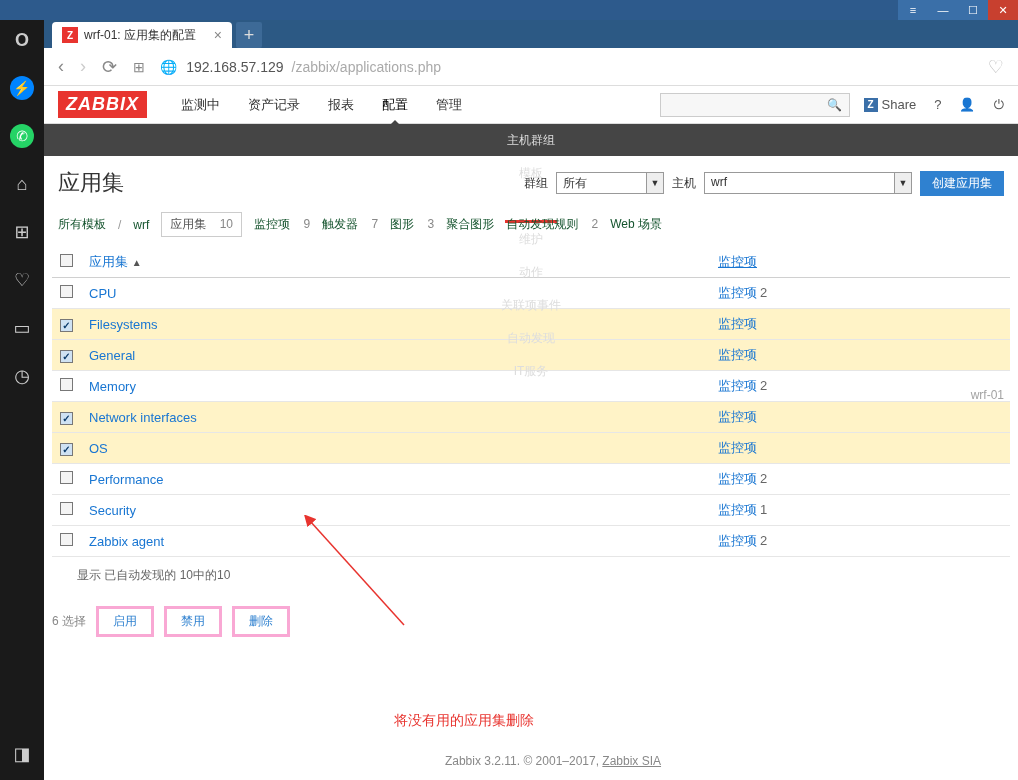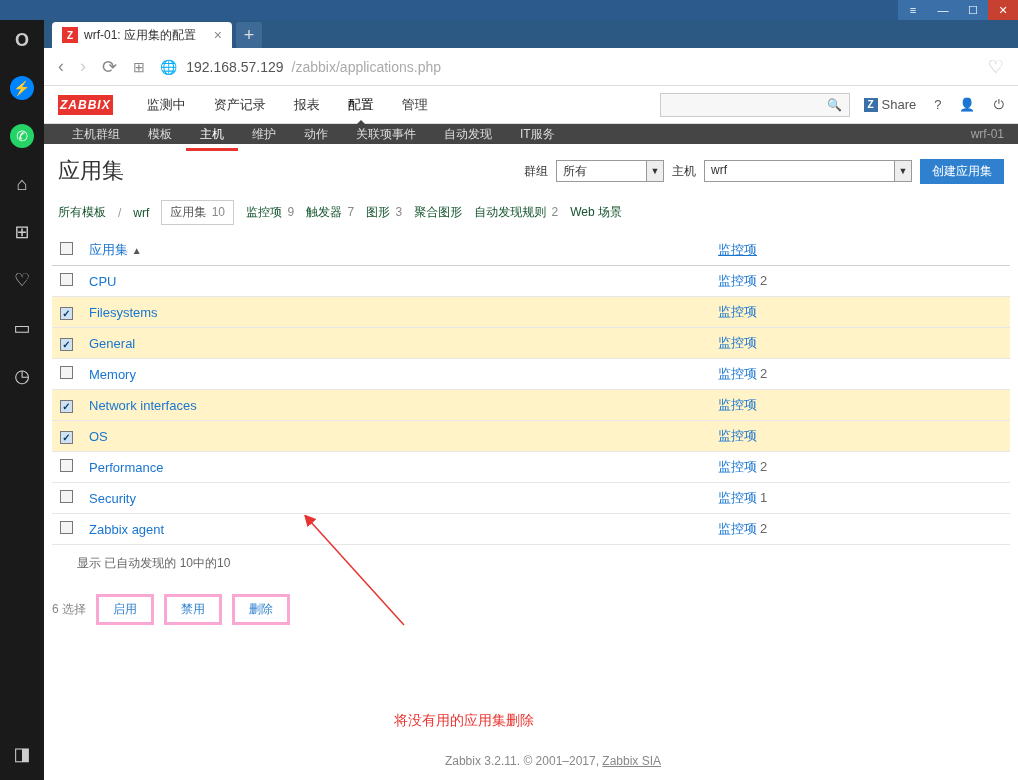--- a/index.html
+++ b/index.html
@@ -30,52 +30,52 @@
   .addrbar .url { flex:1; display:flex; align-items:center; gap:8px; }
   .url-host { color:#555; }
   .url-path { color:#aaa; }
   .heart { margin-left:auto; color:#bbb; font-size:18px; }
 
   
   .content { position:absolute; top:86px; left:44px; right:0; bottom:0; background:#fff; overflow:hidden; }
 
   
   .zbx-top { height:38px; background:#fff; display:flex; align-items:center; padding:0 14px; border-bottom:1px solid #ddd; }
-  .zbx-logo { background:#e8342f; color:#fff; font-weight:bold; font-size:12px; letter-spacing:1px; padding:3px 2px; font-style:italic; }
+  .zbx-logo { background:#e8342f; color:#fff; font-weight:bold; font-size:18px; letter-spacing:1px; padding:3px 8px; font-style:italic; }
   .zbx-menu { display:flex; margin-left:20px; gap:0; }
   .zbx-menu a { padding:10px 14px; color:#333; font-size:13px; text-decoration:none; position:relative; }
   .zbx-menu a.active { color:#000; }
   .zbx-menu a.active::after { content:''; position:absolute; left:50%; bottom:-1px; transform:translateX(-50%); border:5px solid transparent; border-bottom-color:#444; }
   .zbx-search { margin-left:auto; width:190px; height:24px; border:1px solid #ccc; background:#f7f7f7; display:flex; align-items:center; padding:0 6px; color:#999; font-size:12px; }
   .zbx-top-right { display:flex; align-items:center; gap:18px; margin-left:14px; color:#555; font-size:13px; }
   .share-btn { display:flex; align-items:center; gap:4px; }
   .share-icon { width:14px; height:14px; background:#3a6fa8; color:#fff; font-size:10px; display:flex; align-items:center; justify-content:center; font-weight:bold; }
 
   
-  .zbx-sub { height:20px; background:#454545; display:flex; align-items:center; padding:0 14px; gap:0; color:#ddd; font-size:12px; }
+  .zbx-sub { height:32px; background:#454545; display:flex; align-items:center; padding:0 14px; gap:0; color:#ddd; font-size:12px;flex-direction:column; }
   .zbx-sub a { padding:8px 14px; color:#ddd; text-decoration:none; }
   .zbx-sub a.active { border-bottom:3px solid #e8342f; color:#fff; padding-bottom:5px; }
   .zbx-sub .host-right { margin-left:auto; color:#a3a3a3; font-size:12px; }
 
   
   .page-head { display:flex; align-items:center; padding:12px 14px 10px; }
   .page-title { font-size:22px; color:#333; }
   .filter-group { margin-left:auto; display:flex; align-items:center; gap:8px; font-size:12px; color:#333; }
   .sel-wrap { display:flex; align-items:center; }
   .sel-wrap .sel-box { width:90px; height:22px; border:1px solid #999; border-right:none; padding:2px 6px; font-size:12px; }
   .sel-wrap .sel-box.wide { width:190px; }
   .sel-wrap .sel-btn { width:18px; height:22px; border:1px solid #999; background:#eee; display:flex; align-items:center; justify-content:center; font-size:9px; }
   .btn-primary { background:#2f81d0; color:#fff; border:none; padding:4px 12px; font-size:12px; cursor:pointer; }
 
   
   .crumbs { padding:4px 14px 10px; font-size:12px; display:flex; align-items:center; gap:12px; flex-wrap:wrap; }
   .crumbs a { color:#14532d; text-decoration:none; }
   .crumbs .sep { color:#999; }
   .crumbs .boxed { border:1px solid #ccc; padding:3px 8px; background:#fff; color:#555; }
-  .crumbs .count { color:#888; margin-left:2px; }
+  .crumbs .count { color:#888; margin-left:10px; }
 
   
   .tbl { width:calc(100% - 16px); margin:0 8px; border-collapse:collapse; font-size:13px; }
   .tbl th { text-align:left; padding:6px 8px; border-bottom:1px solid #d0d0d0; color:#333; font-weight:normal; }
   .tbl th .sort-link { color:#1976d2; }
   .tbl th .sort-arr { color:#555; font-size:10px; }
   .tbl td { padding:6px 8px; border-bottom:1px solid #e6e6e6; }
   .tbl td.name a { color:#1976d2; text-decoration:none; }
   .tbl td.items a { color:#1976d2; text-decoration:none; }
   .tbl td.items .cnt { color:#666; margin-left:3px; }

